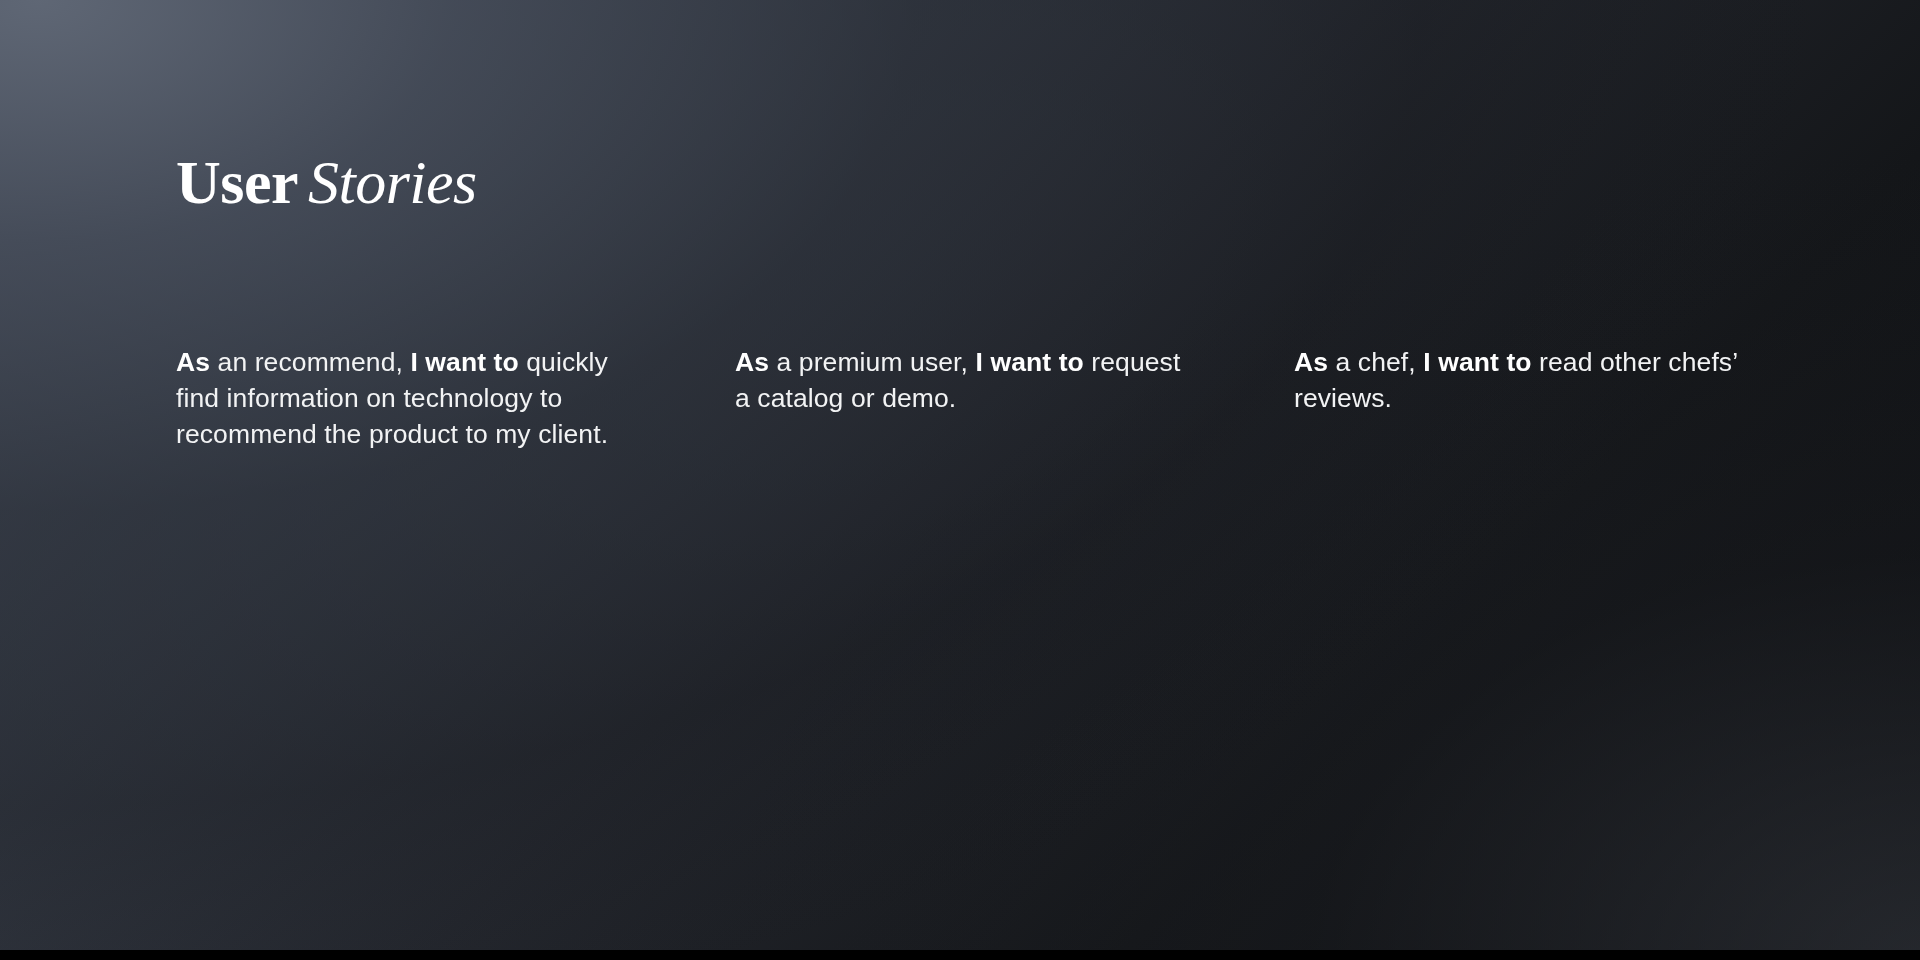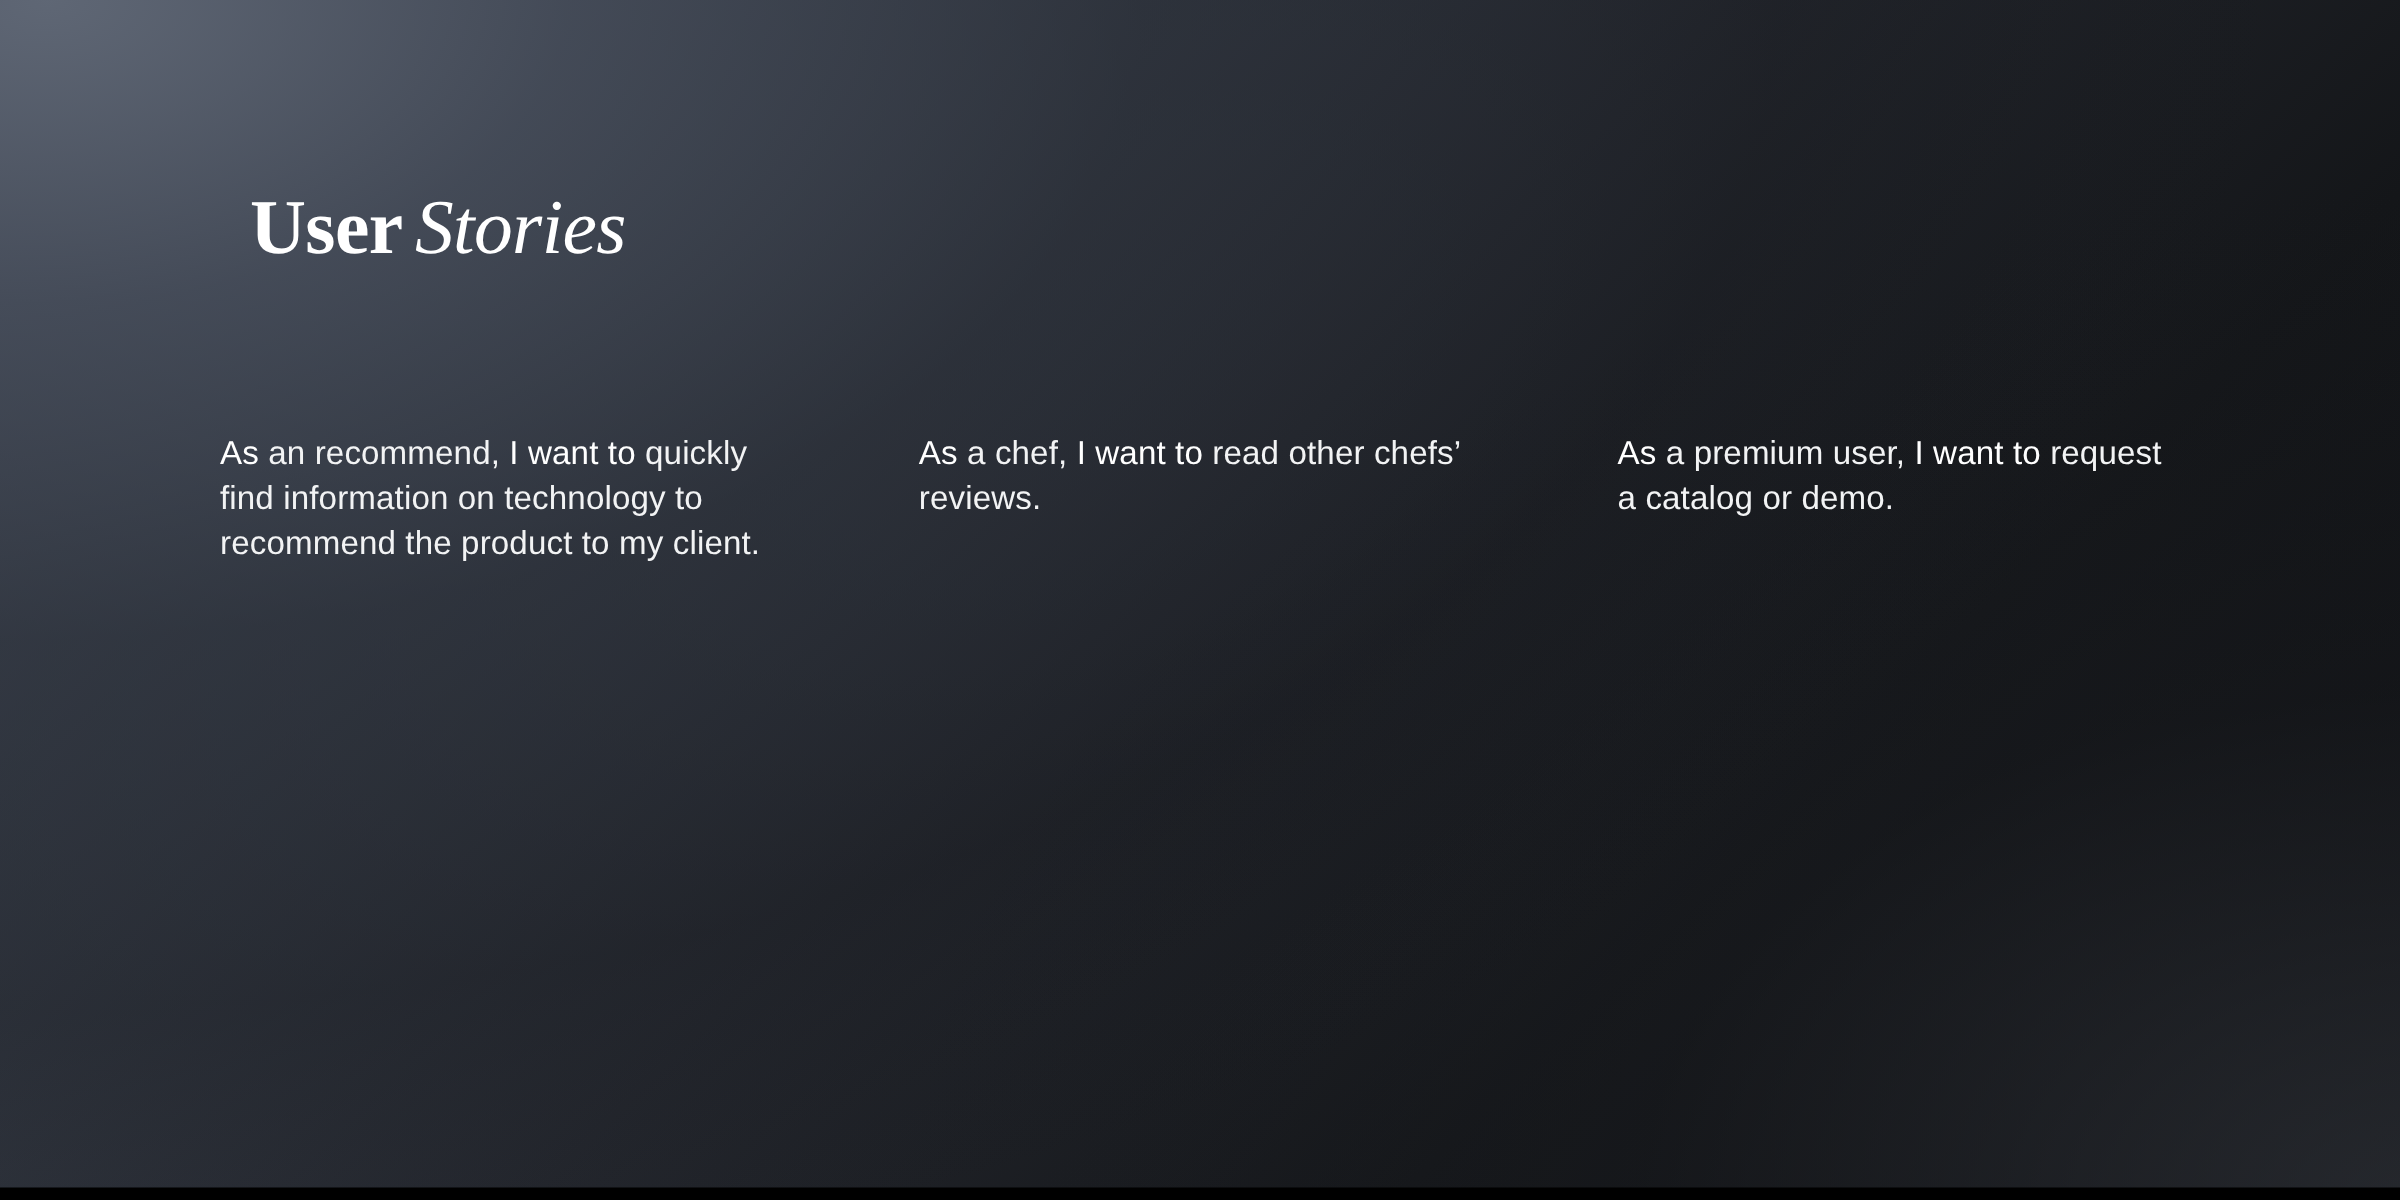--- a/index.html
+++ b/index.html
@@ -38,21 +38,20 @@
   .title {
     position: absolute;
     left: 176px;
     top: 150px;
     font-family: "Liberation Serif", serif;
     color: #ffffff;
     font-size: 62px;
     line-height: 1.05;
     white-space: nowrap;
     letter-spacing: -0.5px;
-    margin-left: 24px;
   }
   .title .t-regular {
     font-weight: 700;
   }
   .title .t-italic {
     font-style: italic;
     font-weight: 400;
     margin-left: 10px;
   }
 
@@ -68,43 +67,43 @@
 
   .story {
     width: 455px;
     color: #f2f3f4;
     font-size: 26.5px;
     line-height: 1.35;
     font-weight: 400;
     letter-spacing: 0.1px;
   }
   .story b {
-    font-weight: 400;
+    font-weight: 700;
     color: #ffffff;
     text-align: center;
   }
 </style>
 </head>
 <body>
 
 <div class="slide">
 
   <div class="title">
     <span class="t-regular">User</span><span class="t-italic">Stories</span>
   </div>
 
   <div class="columns">
 
     <div class="story">
       <b>As</b><span> an recommend, </span><b>I want to</b><span> quickly find information on technology to recommend the product to my client.</span>
     </div>
 
     <div class="story">
-      <b>As</b><span> a chef, </span><b>I want to</b><span> read other chefs’ reviews.</span>
+      <b>As</b><span> a premium user, </span><b>I want to</b><span> request a catalog or demo.</span>
     </div>
 
     <div class="story">
-      <b>As</b><span> a premium user, </span><b>I want to</b><span> request a catalog or demo.</span>
+      <b>As</b><span> a chef, </span><b>I want to</b><span> read other chefs’ reviews.</span>
     </div>
 
   </div>
 
 </div>
 
 </body></html>

